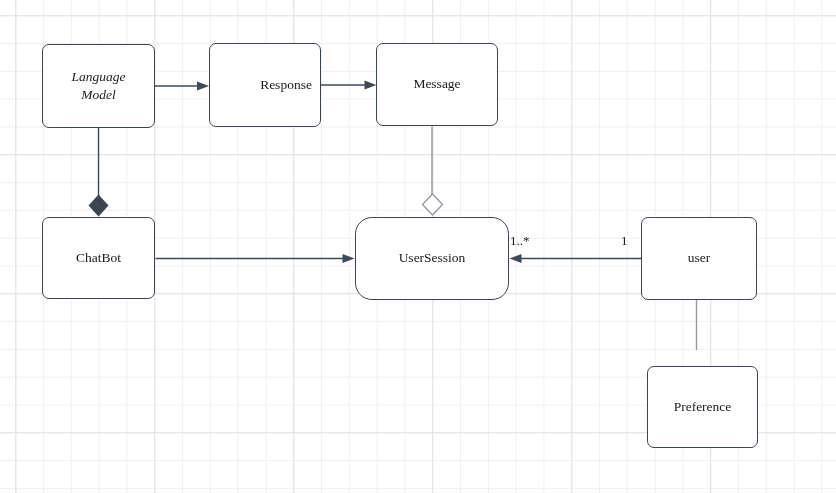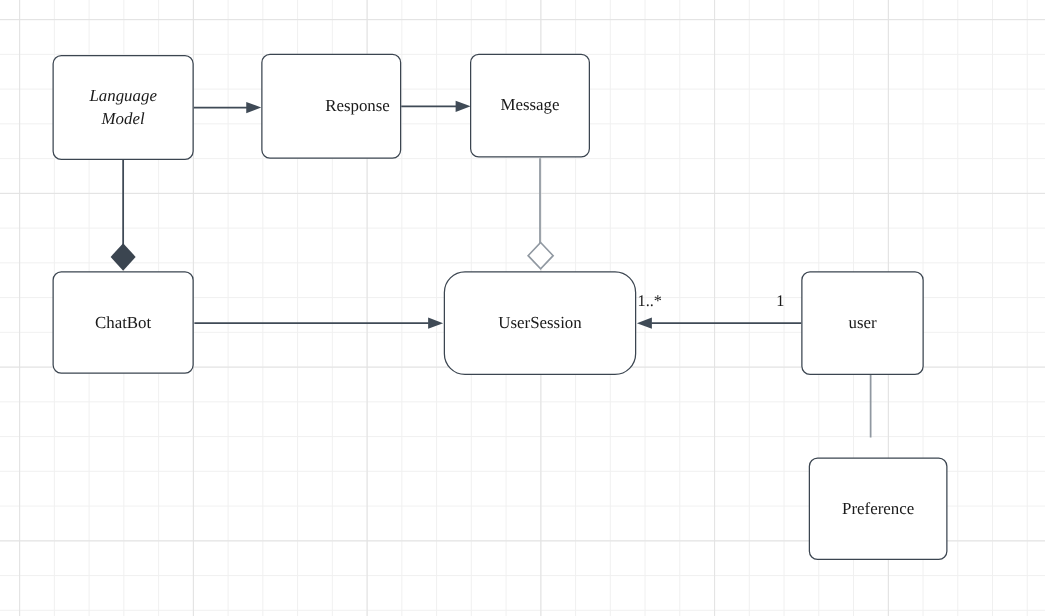--- a/index.html
+++ b/index.html
@@ -34,24 +34,24 @@
     text-align: center;
     font-size: 13.5px;
     line-height: 1.35;
     color: #1a1a1a;
     z-index: 2;
   }
   .node .lbl { display: inline-block; }
   #node-language-model { left: 42px;  top: 44px;  width: 113px; height: 84px; font-style: italic; }
   #node-language-model .lbl { max-width: 78px; }
   #node-response       { left: 209px; top: 43px;  width: 112px; height: 84px; padding-left: 42px; }
-  #node-message        { left: 376px; top: 43px;  width: 96px; height: 83px; }
+  #node-message        { left: 376px; top: 43px;  width: 122px; height: 83px; }
   #node-chatbot        { left: 42px;  top: 217px; width: 113px; height: 82px; }
   #node-user-session   { left: 355px; top: 217px; width: 154px; height: 83px; border-radius: 17px; }
-  #node-user           { left: 641px; top: 217px; width: 98px; height: 83px; }
+  #node-user           { left: 641px; top: 217px; width: 116px; height: 83px; }
   #node-preference     { left: 647px; top: 366px; width: 111px; height: 82px; }
 
   #edges-svg {
     position: absolute;
     left: 0; top: 0;
     width: 836px;
     height: 493px;
     z-index: 1;
   }
   .edge-label {

